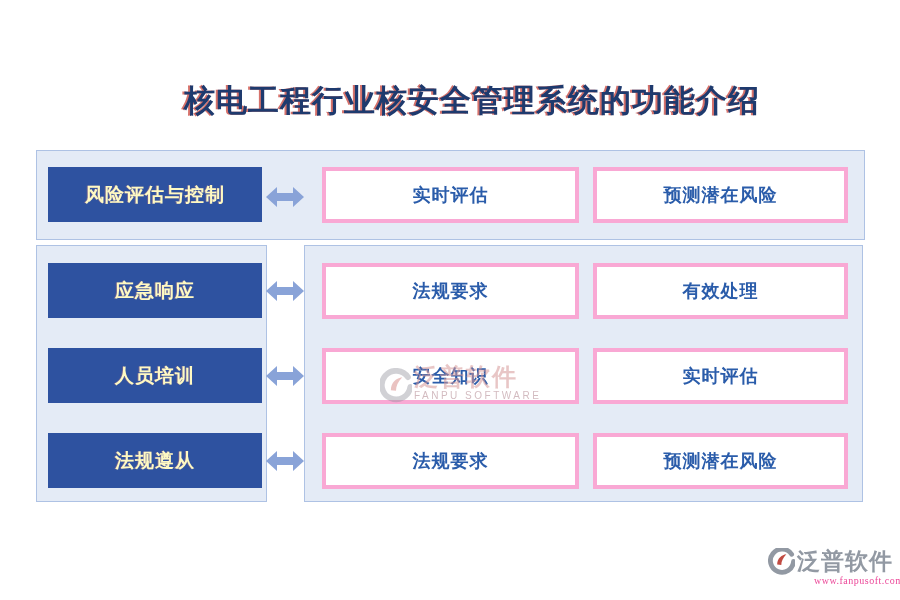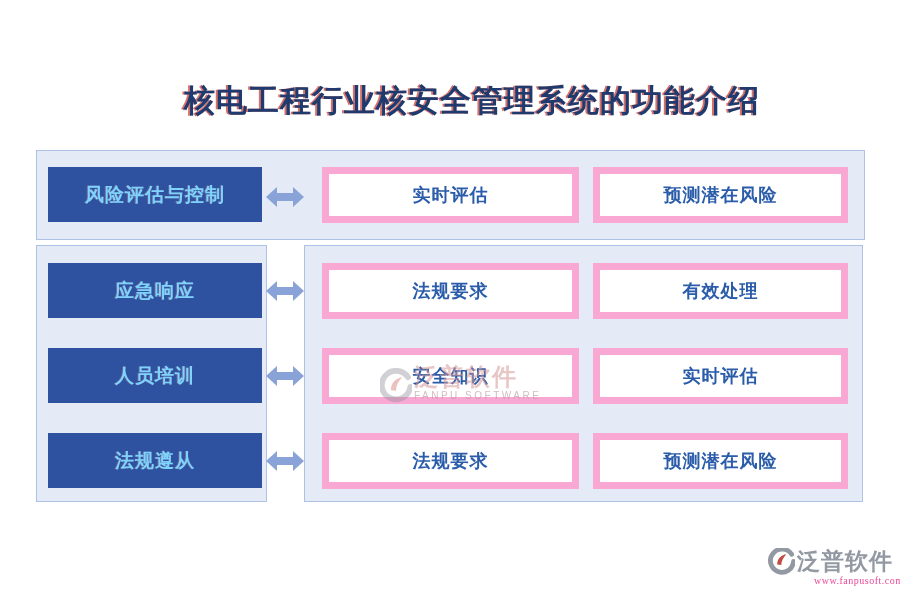--- a/index.html
+++ b/index.html
@@ -30,36 +30,36 @@
     border: 1px solid #aec2e4;
   }
   .panel-row1 { left: 36px; top: 150px; width: 829px; height: 90px; }
   .panel-left { left: 36px; top: 245px; width: 231px; height: 257px; }
   .panel-right { left: 304px; top: 245px; width: 559px; height: 257px; }
 
   
   .node-btn {
     left: 48px; width: 214px; height: 55px;
     background: #2e52a0;
-    color: #7dd3fc;
+    color: #fef9c3;
     font-size: 19px; font-weight: bold;
     letter-spacing: 1px;
     display: flex; align-items: center; justify-content: center;
     text-shadow: -1px 0 0 rgba(220, 120, 120, 0.35);
   }
   .btn-r1 { top: 167px; }
   .btn-r2 { top: 263px; }
   .btn-r3 { top: 348px; }
   .btn-r4 { top: 433px; }
 
   
   .feature-box {
     height: 56px;
     background: #ffffff;
-    border: 7px solid #f9a8d4;
+    border: 4px solid #f9a8d4;
     color: #2a5caa;
     font-size: 18px; font-weight: bold;
     letter-spacing: 1px;
     display: flex; align-items: center; justify-content: center;
   }
   .col1 { left: 322px; width: 257px; }
   .col2 { left: 593px; width: 255px; }
   .box-r1 { top: 167px; }
   .box-r2 { top: 263px; }
   .box-r3 { top: 348px; }

